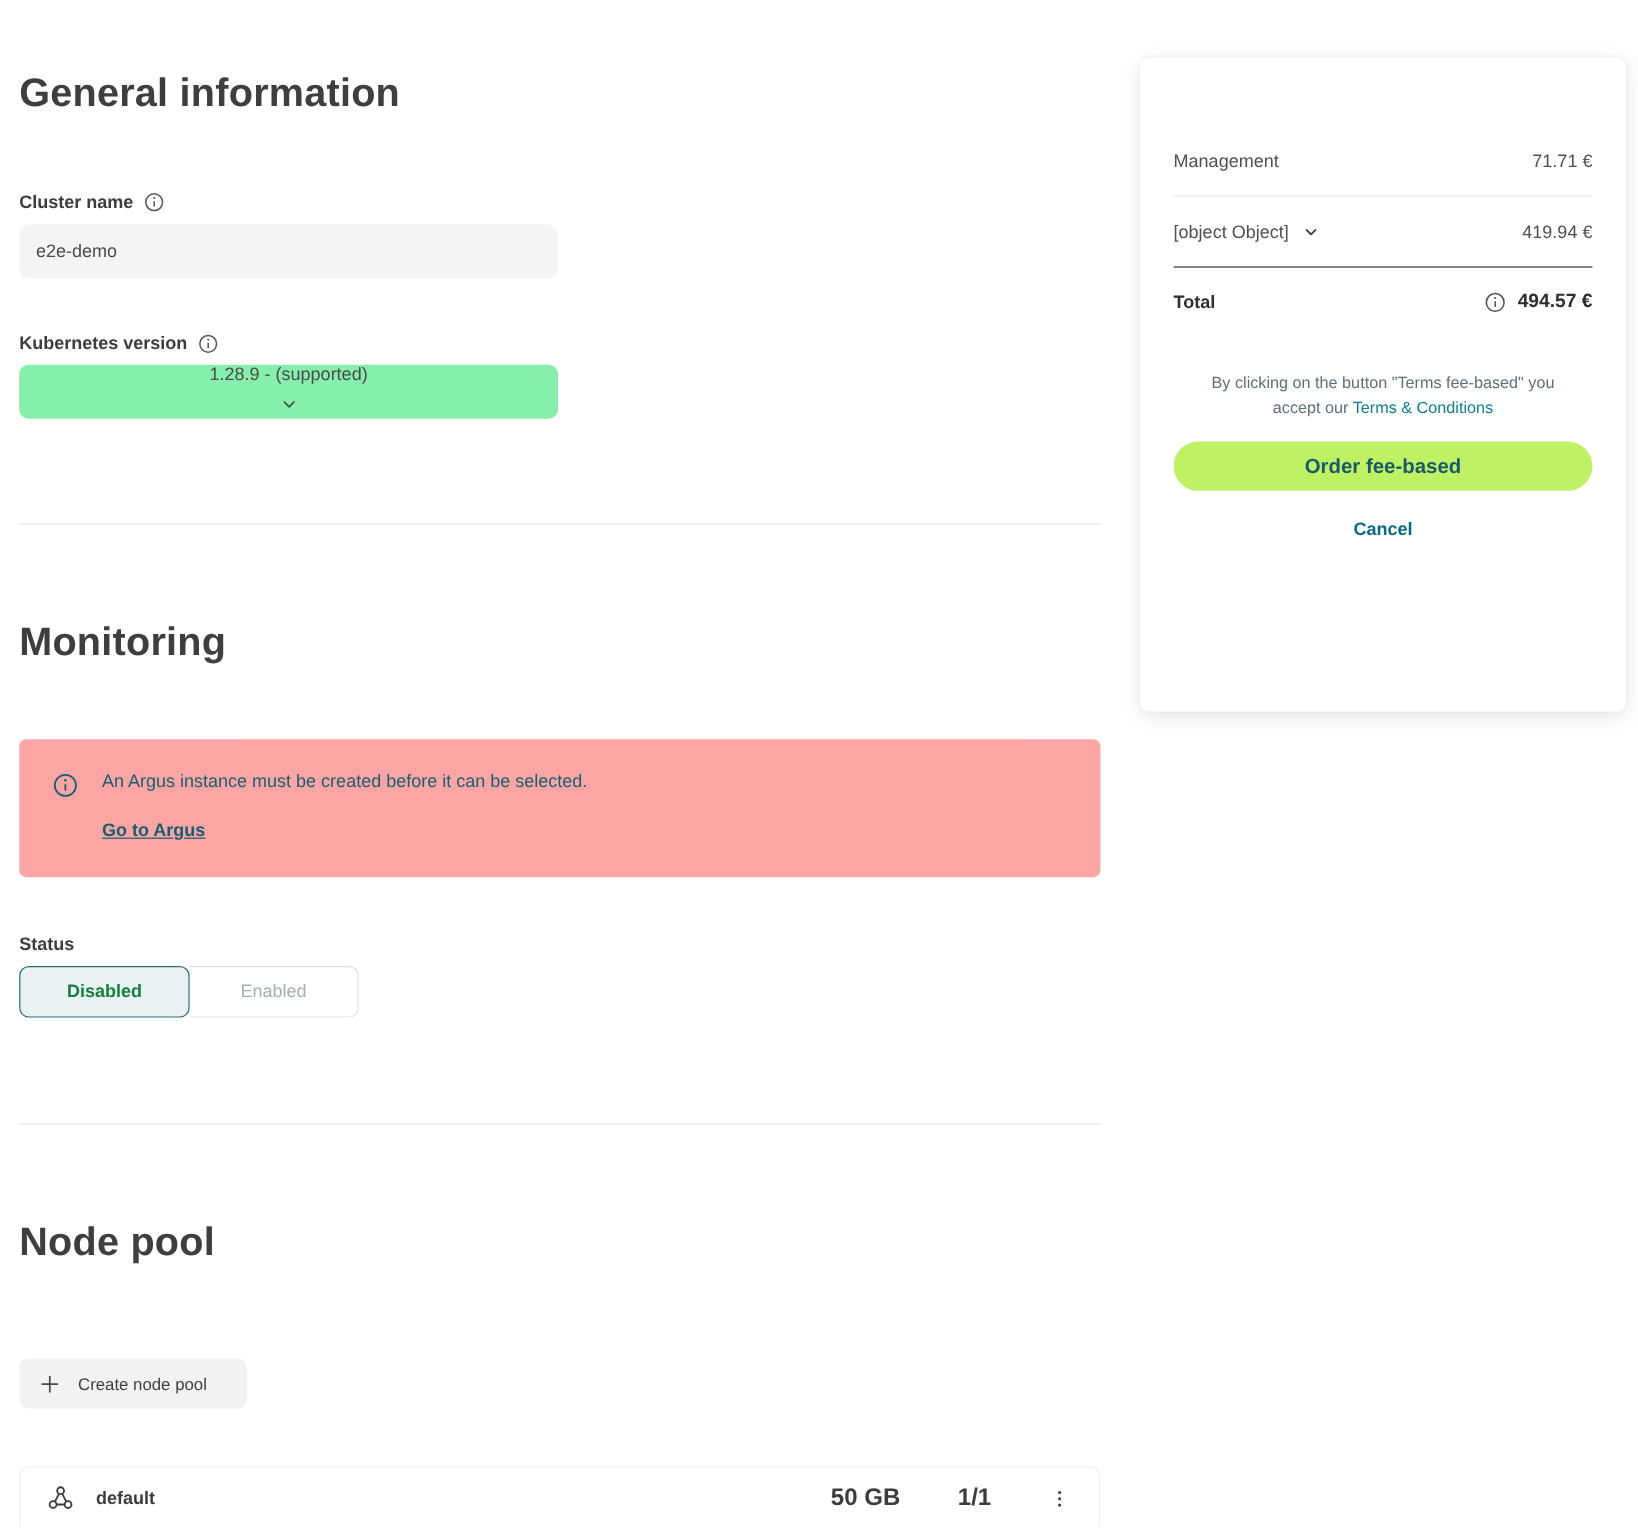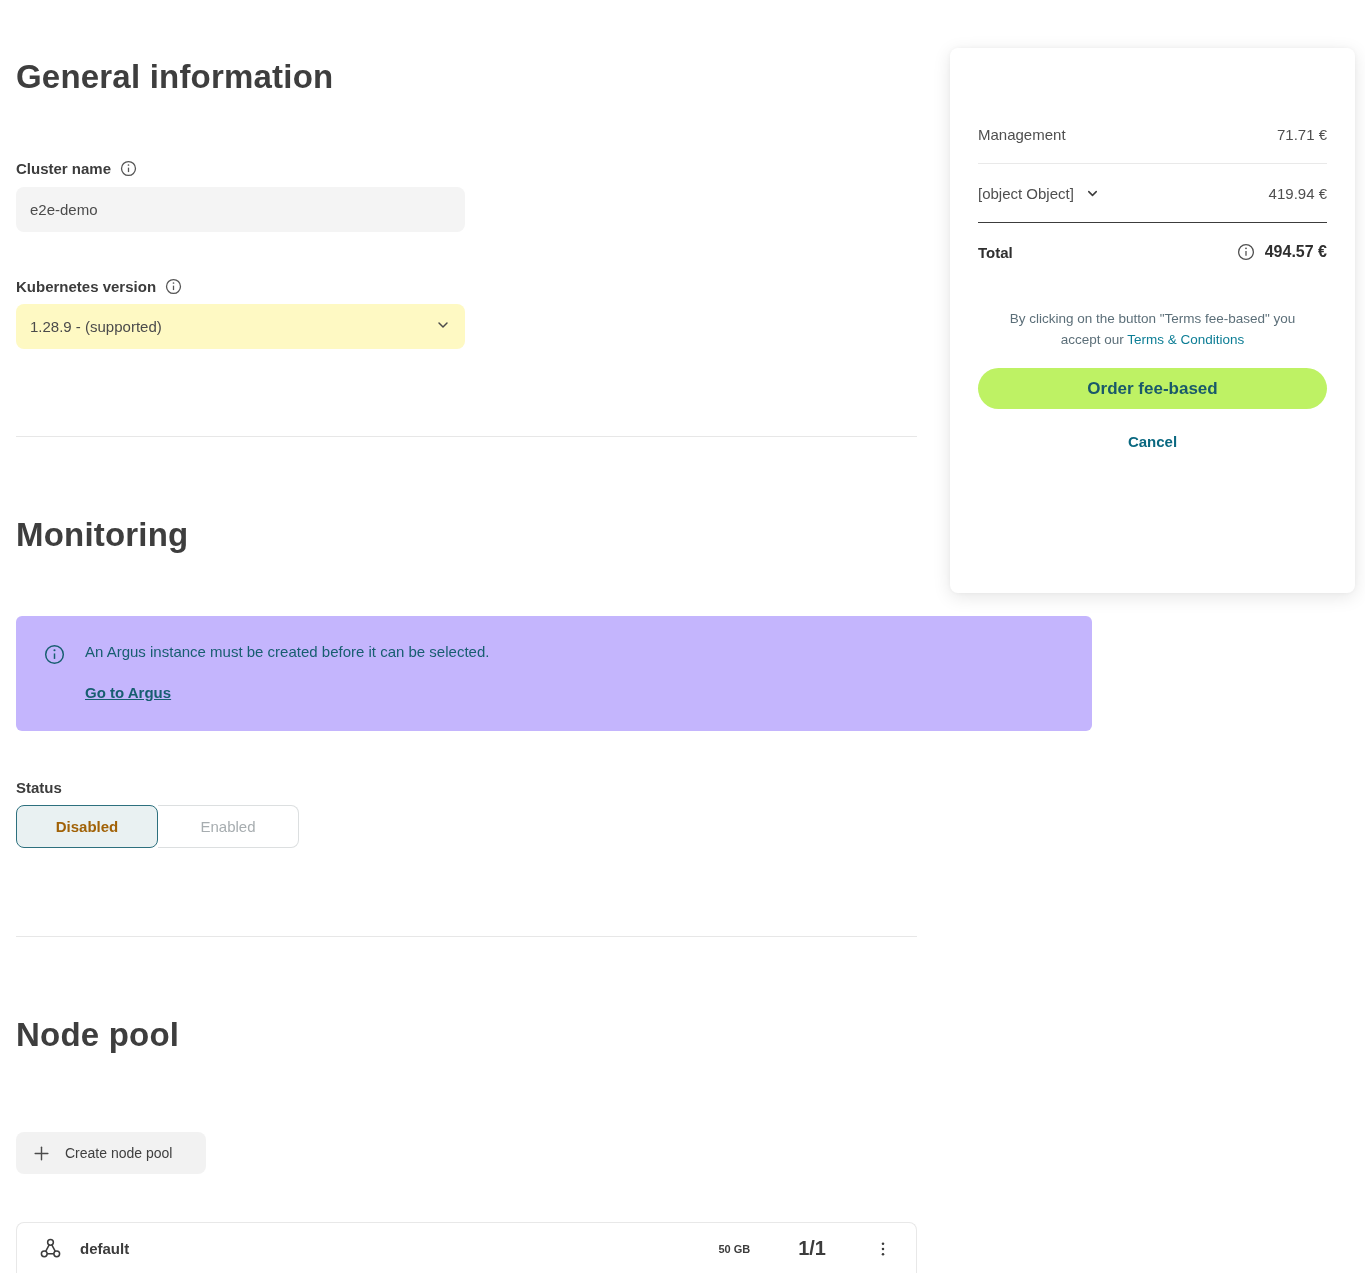--- a/index.html
+++ b/index.html
@@ -40,36 +40,37 @@
     border: none; outline: none;
     border-radius: 8px;
     padding: 0 14px;
     font-family: "Liberation Sans", sans-serif;
     font-size: 15px; color: #4b4b4b;
   }
   .k8s-label-row { margin-top: 46px; }
   .select {
     margin-top: 9px;
     width: 449px; height: 45px;
-    background: #fef9c3;
+    background: #86efac;
     border-radius: 8px;
     display: flex; align-items: center; justify-content: space-between;
     padding: 0 14px;
     font-size: 15px; color: #4b4b4b;
     cursor: pointer;
+    flex-direction: column;
   }
   .divider {
     height: 1px; background: #e7e7e7;
     margin-top: 87px;
   }
   .t-monitoring { margin-top: 79px; }
   .alert {
     margin-top: 62px;
-    width: 1076px; height: 115px;
-    background: #c4b5fd;
+    width: 901px; height: 115px;
+    background: #fca5a5;
     border-radius: 6px;
     padding: 26px 24px 0 28px;
     display: flex; gap: 20px;
   }
   .alert-body { padding-top: 1px; }
   .alert-text {
     font-size: 15px; color: #175e70;
   }
   .alert-link {
     display: inline-block;
@@ -91,21 +92,21 @@
     flex: 1;
     display: flex; align-items: center; justify-content: center;
     font-size: 15px;
     cursor: pointer;
     background: #ffffff;
     border: 1px solid #dcdfe0;
   }
   .toggle-btn.selected {
     background: #e9f1f2;
     border: 1px solid #2d707e;
-    color: #a16207;
+    color: #15803d;
     font-weight: 600;
     border-radius: 8px;
     z-index: 2;
   }
   .toggle-btn.unselected {
     color: #a7adb0;
     border-left: none;
     border-radius: 0 8px 8px 0;
   }
   .divider-2 { margin-top: 88px; }
@@ -131,21 +132,21 @@
     border-bottom: none;
     display: flex; align-items: center;
     padding: 0 24px 0 22px;
     cursor: pointer;
   }
   .pool-name {
     margin-left: 18px;
     font-size: 15px; font-weight: 700; color: #3c3c3c;
     flex: 1;
   }
-  .pool-size { font-size: 11px; font-weight: 700; color: #3c3c3c; padding-left: 36px; }
+  .pool-size { font-size: 20px; font-weight: 700; color: #3c3c3c; padding-left: 36px; }
   .pool-avail { font-size: 20px; font-weight: 700; color: #3c3c3c; margin-left: 48px; }
   .kebab { margin-left: 48px; cursor: pointer; display: flex; }
   
   .price-card {
     position: absolute;
     left: 950px; top: 48px;
     width: 405px; height: 545px;
     background: #ffffff;
     border-radius: 8px;
     box-shadow: 0 4px 18px rgba(0,0,0,0.10), 0 0 4px rgba(0,0,0,0.04);

